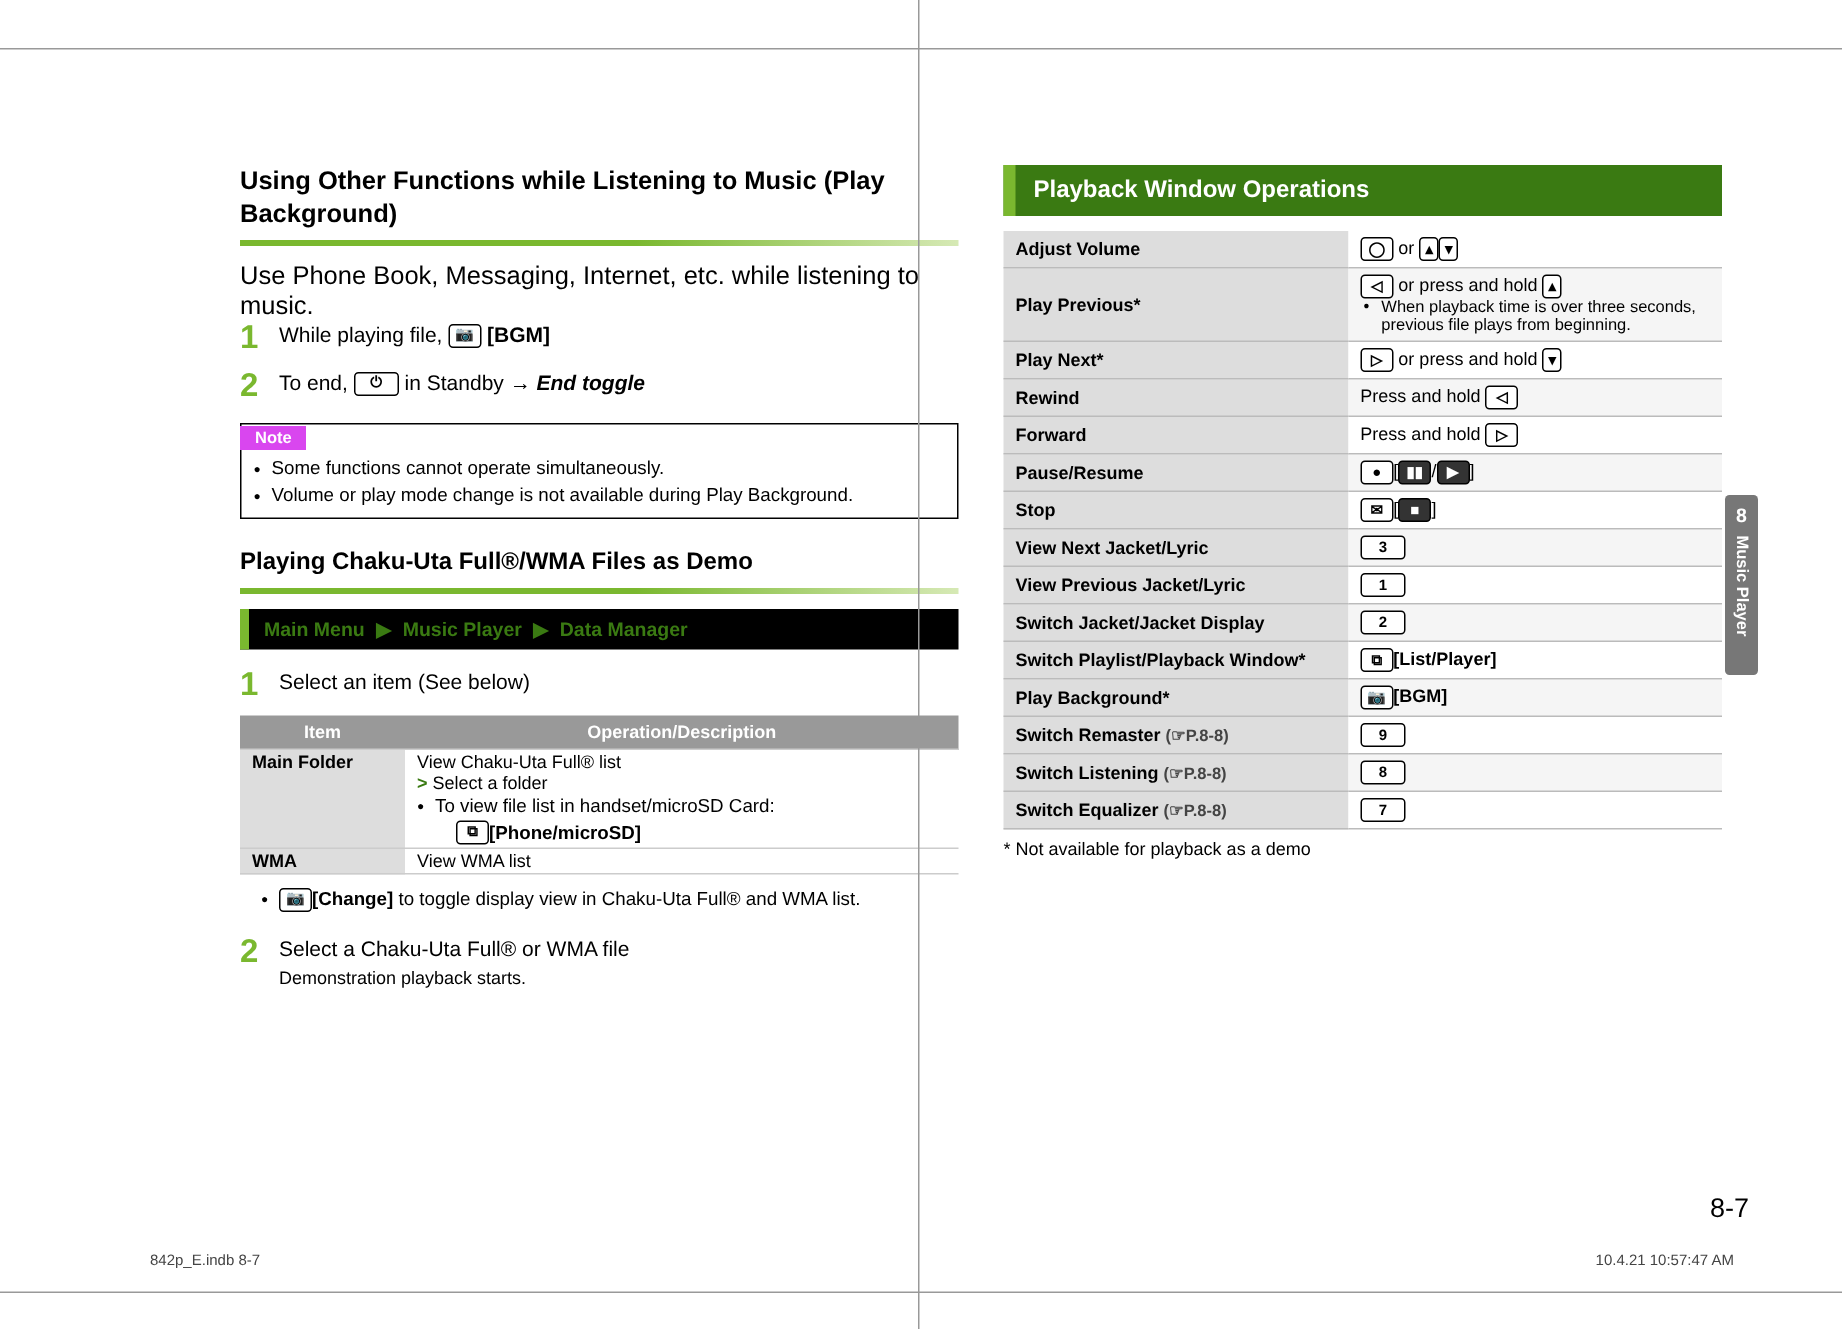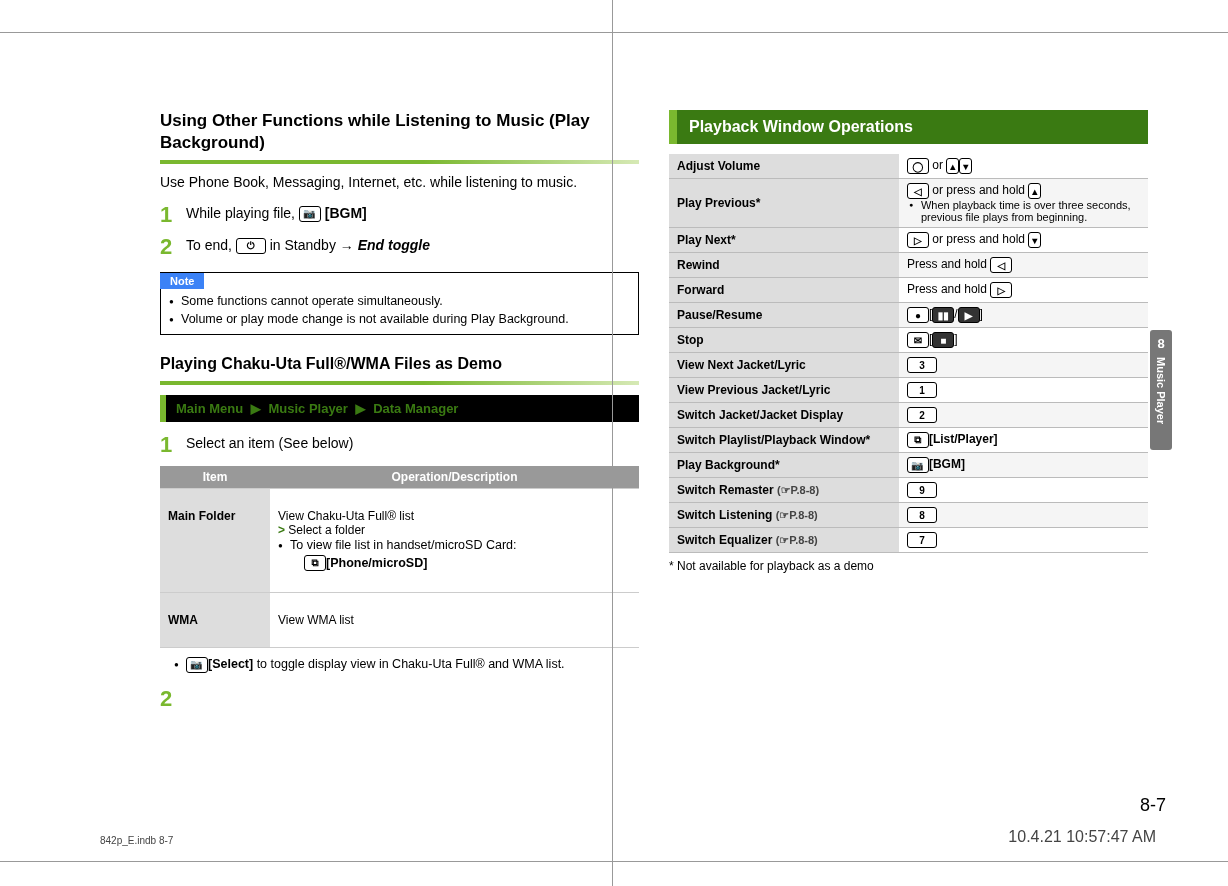--- a/index.html
+++ b/index.html
@@ -2,53 +2,53 @@
 <html><head>
 <meta charset="utf-8">
 <style>
 *{box-sizing:border-box;margin:0;padding:0}
 body{font-family:"Helvetica Neue",Arial,sans-serif;font-size:13px;color:#000;background:#fff;width:1228px;height:886px;position:relative}
 .page{display:flex;gap:30px;padding:110px 80px 0 160px}
 .col{flex:1;min-width:0}
 .h-main{font-size:17px;font-weight:700;margin-bottom:6px;line-height:1.3}
 .h-sub{font-size:16px;font-weight:700;margin:20px 0 8px}
 .rule-green{height:4px;background:linear-gradient(to right,#7ab82f 55%,#d6e9b5);margin-bottom:10px}
-.subtitle{font-size:14px;margin-bottom:14px}
+.subtitle{font-size:17px;}
 .step{display:flex;align-items:flex-start;margin-bottom:10px}
 .step .num{font-size:22px;font-weight:700;color:#7ab82f;width:26px;flex-shrink:0;line-height:1}
 .step .txt{font-size:14px;line-height:1.4}
 .bold{font-weight:700}
 .italic{font-style:italic;font-weight:700}
 .keycap{display:inline-flex;align-items:center;justify-content:center;border:1.5px solid #000;border-radius:3px;min-width:22px;height:16px;padding:0 3px;font-size:10px;font-weight:700;vertical-align:middle;background:#fff}
 .keycap.wide{min-width:30px}
 .note-box{margin-top:14px;border:1px solid #000;padding:0 8px 6px}
-.note-tag{display:inline-block;background:#3b82f6;color:#fff;font-size:11px;font-weight:700;padding:2px 10px;margin:-1px 0 4px -9px}
+.note-tag{display:inline-block;background:#d946ef;color:#fff;font-size:11px;font-weight:700;padding:2px 10px;margin:-1px 0 4px -9px}
 .note-box ul,.bullet-list{list-style:none;margin-left:0}
 .note-box li,.bullet-list li{position:relative;padding-left:12px;font-size:12.5px;line-height:1.4}
 .note-box li:before,.bullet-list li:before{content:"●";position:absolute;left:0;font-size:8px;top:3px}
 .breadcrumb{background:#000000;border-left:6px solid #7ab82f;padding:6px 10px;font-size:13px;font-weight:700;color:#3a7a12;margin-bottom:12px}
 .breadcrumb .arr{color:#3a7a12;margin:0 4px}
 .tbl{width:100%;border-collapse:collapse;font-size:12px;margin:8px 0}
 .tbl th{background:#999;color:#fff;font-weight:700;padding:4px 8px;text-align:center}
-.tbl td{padding:20px 8px;vertical-align:top}
+.tbl td{padding:1px 8px;vertical-align:top}
 .tbl .label-cell{background:#ddd;font-weight:700;width:110px}
 .tbl tr{border-bottom:1px solid #ccc}
 .tbl2{width:100%;border-collapse:collapse;font-size:12px}
 .tbl2 td{padding:4px 8px;vertical-align:middle;border-bottom:1px solid #bbb}
 .tbl2 .op-label{background:#ddd;font-weight:700;width:48%}
 .tbl2 .op-val{background:#fff}
 .tbl2 tr.alt .op-val{background:#f5f5f5}
 .section-bar{background:#3a7a12;color:#fff;font-size:16px;font-weight:700;padding:8px 12px;border-left:8px solid #7ab82f;margin-bottom:10px}
 .ref{font-size:11px;color:#444}
 .sidetab{position:absolute;right:56px;top:330px;width:22px;height:120px;background:#777;color:#fff;font-size:11px;font-weight:700;display:flex;flex-direction:column;align-items:center;padding-top:6px;border-radius:3px}
 .sidetab .n{font-size:13px;margin-bottom:6px}
 .sidetab .v{writing-mode:vertical-rl}
 .page-num{position:absolute;right:62px;bottom:70px;font-size:18px;font-weight:400}
 .footer-l{position:absolute;left:100px;bottom:40px;font-size:10px;color:#444}
-.footer-r{position:absolute;right:72px;bottom:40px;font-size:16px;color:#444}
+.footer-r{position:absolute;right:72px;bottom:40px;font-size:10px;color:#444}
 .crop-line-h{position:absolute;left:0;right:0;top:32px;height:0;border-top:1px solid #999}
 .crop-line-v{position:absolute;top:0;bottom:0;left:612px;width:0;border-left:1px solid #999}
 .crop-line-h2{position:absolute;left:0;right:0;bottom:24px;height:0;border-top:1px solid #999}
 .small-note{font-size:12px;margin-top:6px}
 .chev{font-weight:700;color:#3a7a12}
 .indent{margin-left:14px}
 .op-sub{font-size:11px;padding-left:14px;position:relative}
 .op-sub:before{content:"●";position:absolute;left:2px;font-size:7px;top:2px}
 </style>
 </head>
@@ -128,26 +128,30 @@
       </tr>
       <tr>
         <td class="label-cell">WMA</td>
         <td>View WMA list</td>
       </tr>
     </tbody>
       </table>
 
     <ul class="bullet-list indent">
       <li>
-        <span class="keycap">📷</span><span class="bold">[Select]</span><span> to toggle display view in Chaku-Uta Full® and WMA list.</span>
+        <span class="keycap">📷</span><span class="bold">[Change]</span><span> to toggle display view in Chaku-Uta Full® and WMA list.</span>
       </li>
     </ul>
 
     <div class="step" style="margin-top:14px">
       <div class="num">2</div>
+      <div class="txt">
+        <div>Select a Chaku-Uta Full® or WMA file</div>
+        <div style="font-size:12px;margin-top:2px">Demonstration playback starts.</div>
+      </div>
     </div>
   </div>
 
   <div class="col">
     <div class="section-bar">Playback Window Operations</div>
 
     <table class="tbl2">
       <tbody id="ops-body">
           <tr>
             <td class="op-label">Adjust Volume</td>

